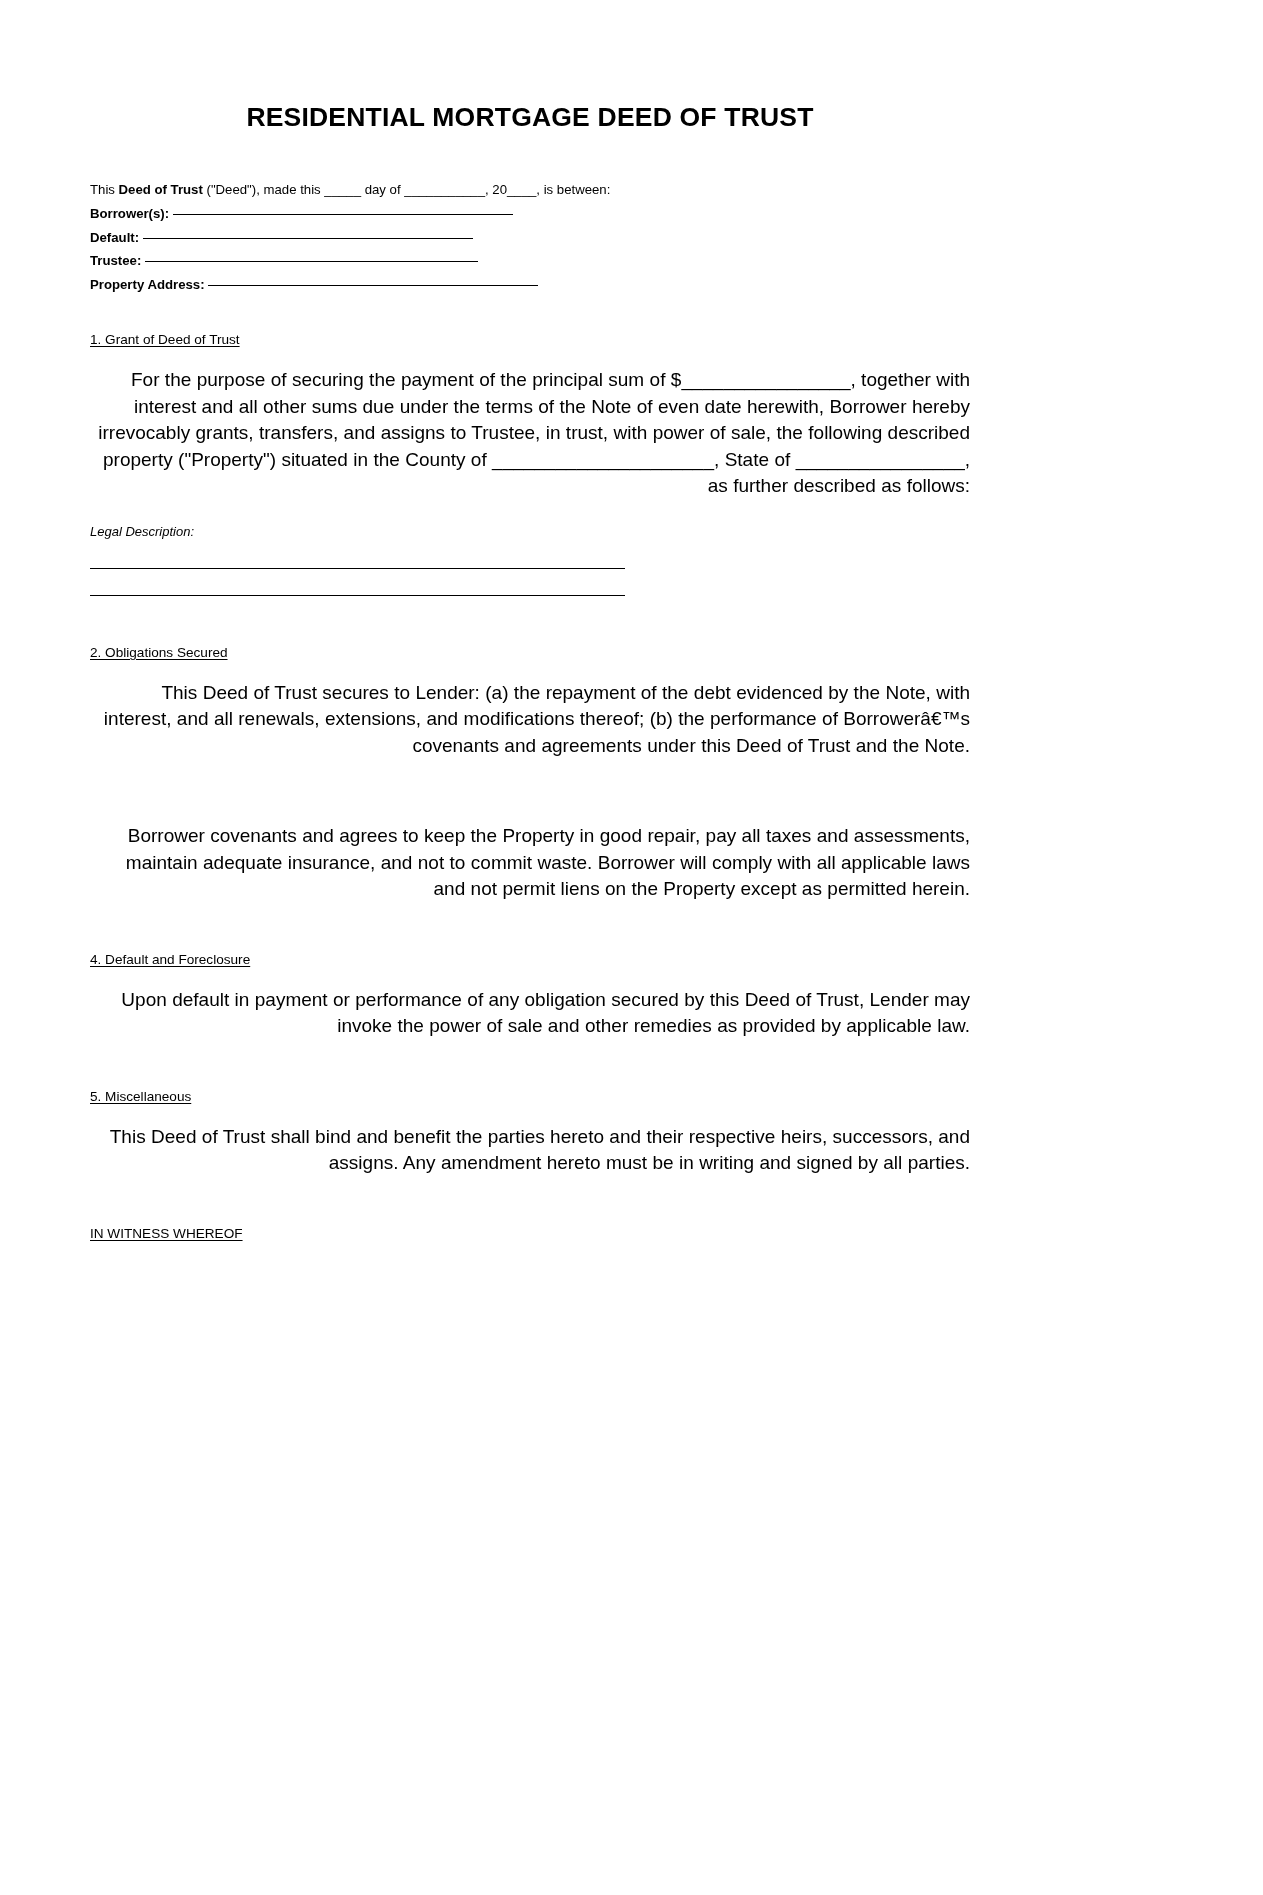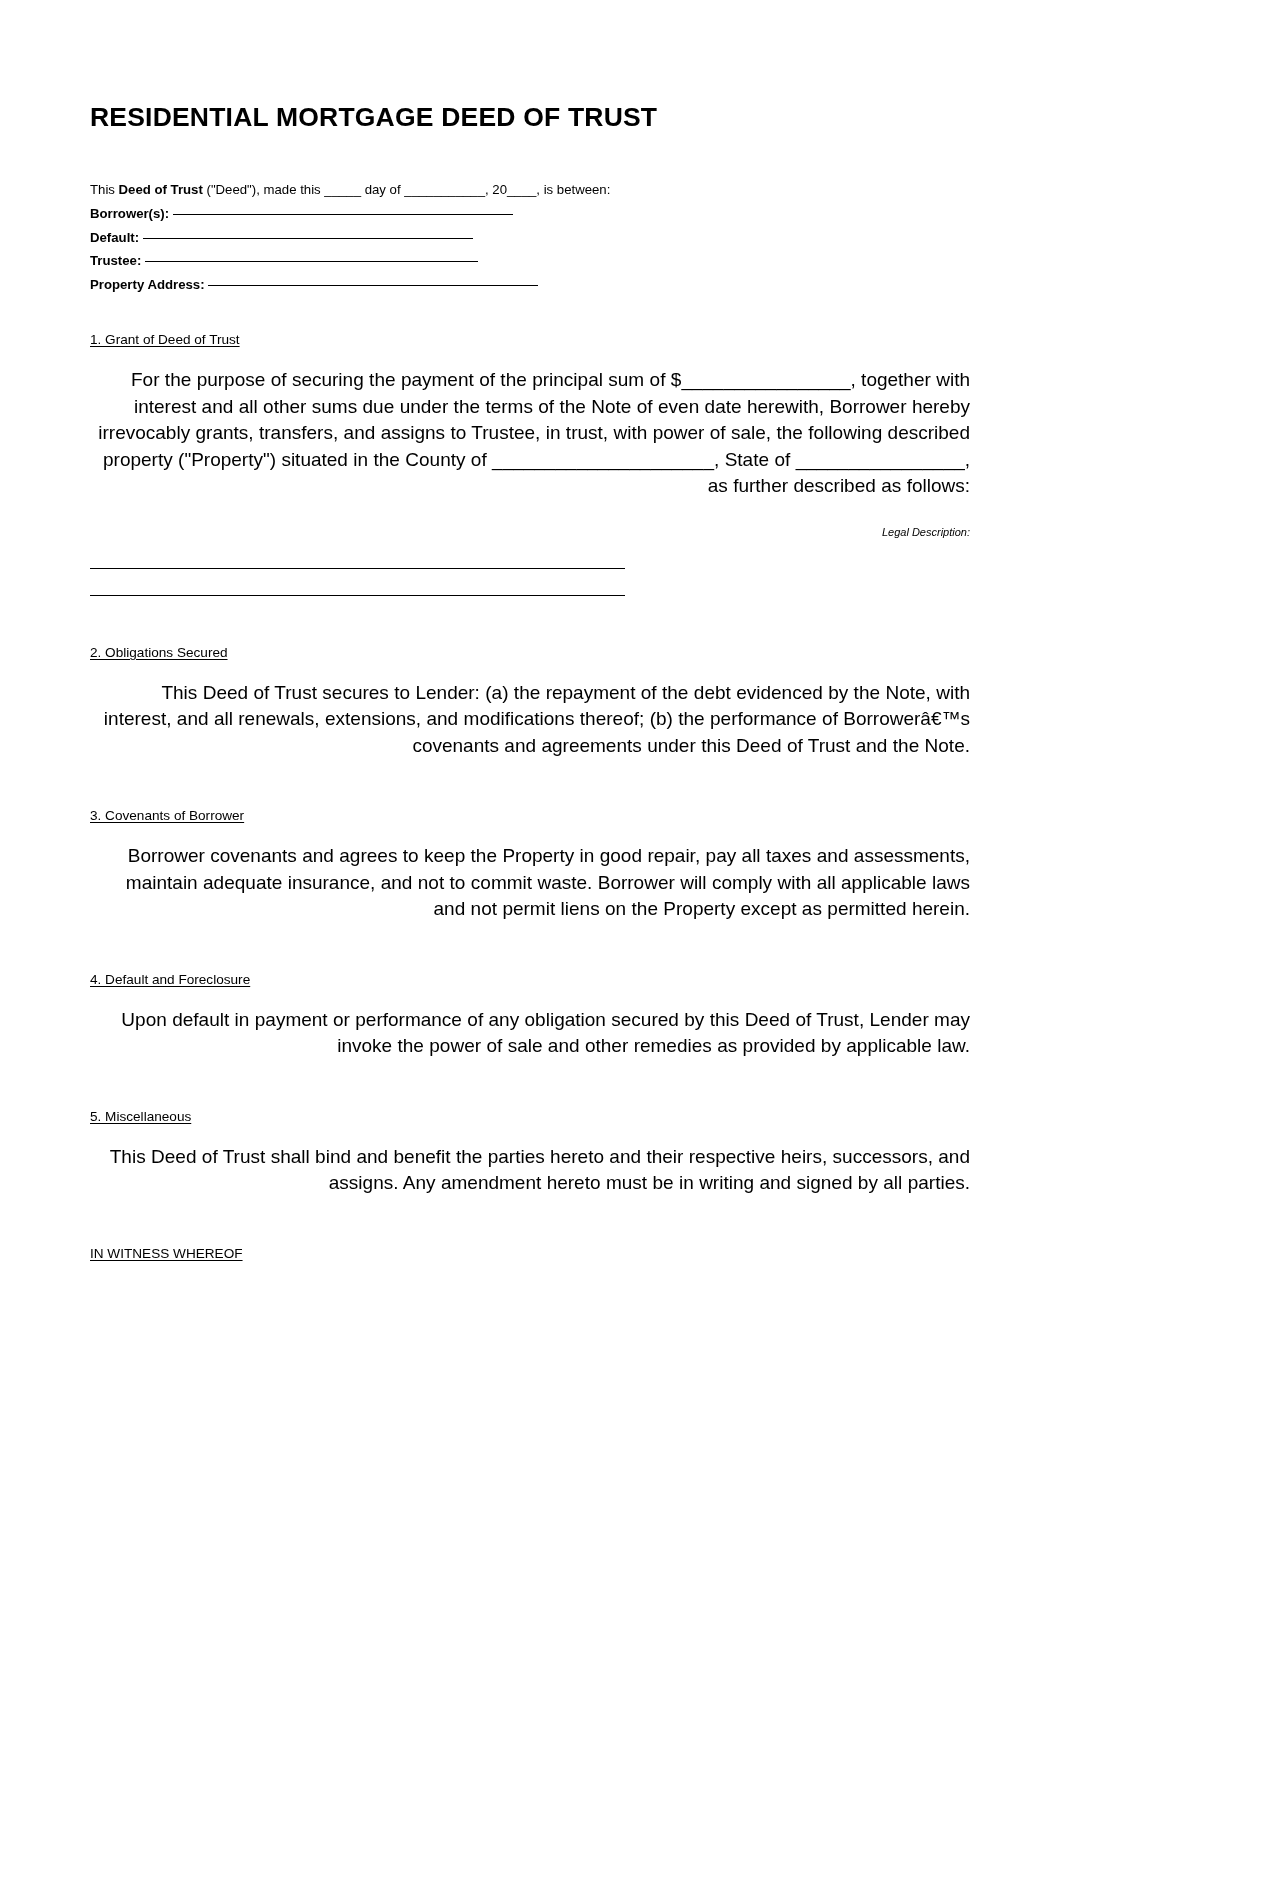--- a/index.html
+++ b/index.html
@@ -28,21 +28,21 @@
     position: absolute;
     left: 90px;
     top: 0;
     width: 880px;
     padding-top: 102px;
   }
 
   .doc-title {
     font-size: 26.5px;
     font-weight: bold;
-    text-align: left;
+    text-align: center;
     letter-spacing: 0.2px;
     margin: 0 0 46px 0;
     line-height: 1.15;
   }
 
   .intro-block {
     font-size: 13.2px;
     line-height: 23.6px;
   }
   .intro-line {
@@ -78,25 +78,24 @@
 
   p.body-text {
     font-size: 19px;
     line-height: 26.5px;
     margin: 17px 0 0 0;
     text-align: right;
     word-spacing: 0.1px;
   }
 
   .italic-label {
-    font-size: 11px;
+    font-size: 13px;
     font-style: italic;
     line-height: 22px;
     margin: 21px 0 0 0;
-    text-align: right;
   }
 
   .blank-line {
     width: 535px;
     border-bottom: 1.3px solid #000;
     height: 0;
   }
   .blank-line.first { margin-top: 25px; }
   .blank-line.second { margin-top: 26px; }
 
@@ -139,21 +138,20 @@
     <div class="blank-line first"></div>
     <div class="blank-line second"></div>
 
     <div class="gap-after-legal"></div>
 
     <h2 class="sec-head"><span class="ul">2. Obligations Secured</span></h2>
     <p class="body-text">This Deed of Trust secures to Lender: (a) the repayment of the debt evidenced by the Note, with interest, and all renewals, extensions, and modifications thereof; (b) the performance of Borrowerâ€™s covenants and agreements under this Deed of Trust and the Note.</p>
 
     <div class="gap-after-sec"></div>
 
-    <h2 class="sec-head"><span class="ul">3. Covenants of Borrower</span></h2>
     <p class="body-text">Borrower covenants and agrees to keep the Property in good repair, pay all taxes and assessments, maintain adequate insurance, and not to commit waste. Borrower will comply with all applicable laws and not permit liens on the Property except as permitted herein.</p>
 
     <div class="gap-after-sec"></div>
 
     <h2 class="sec-head"><span class="ul">4. Default and Foreclosure</span></h2>
     <p class="body-text">Upon default in payment or performance of any obligation secured by this Deed of Trust, Lender may invoke the power of sale and other remedies as provided by applicable law.</p>
 
     <div class="gap-after-sec"></div>
 
     <h2 class="sec-head"><span class="ul">5. Miscellaneous</span></h2>

